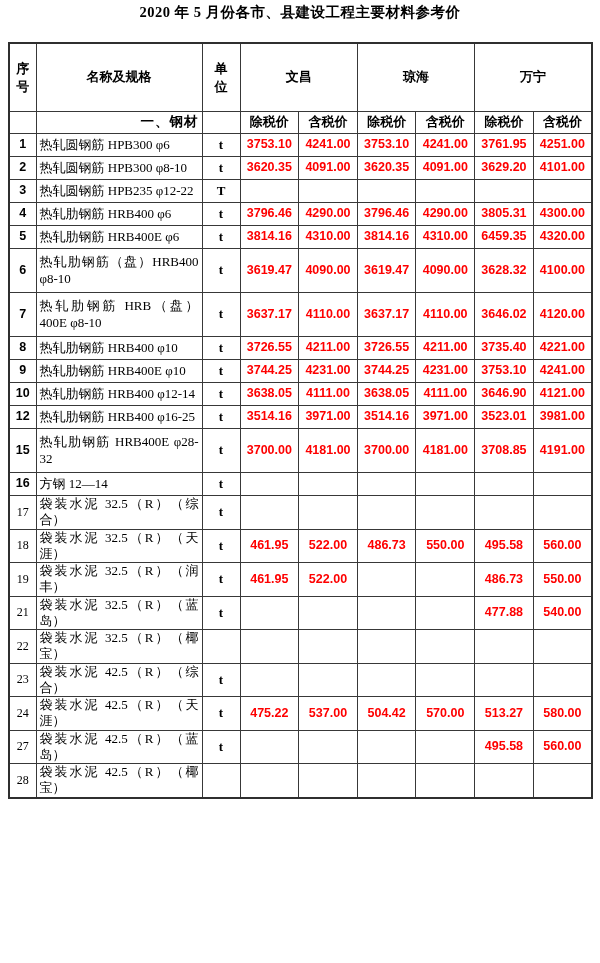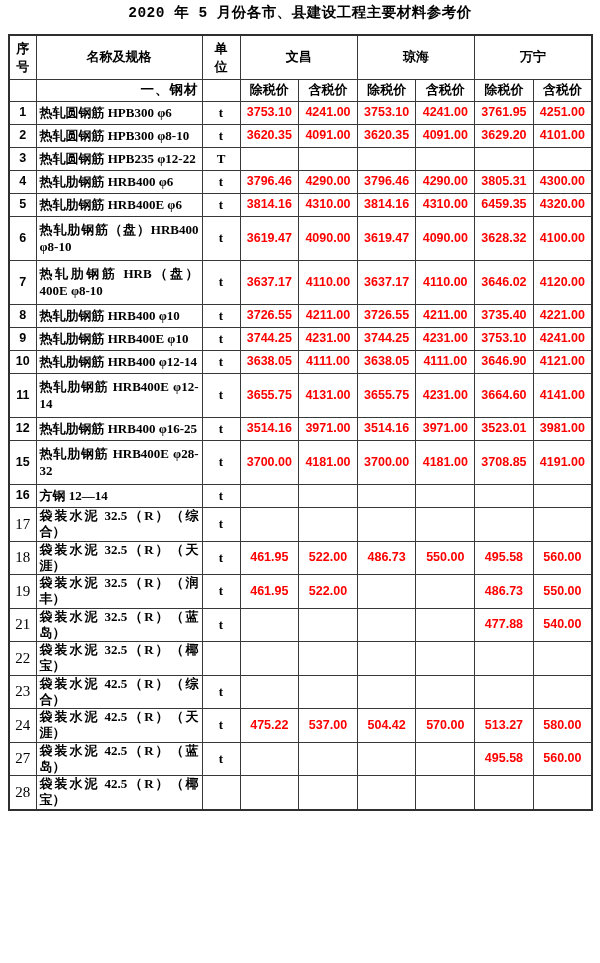--- a/index.html
+++ b/index.html
@@ -4,43 +4,43 @@
 <style>
   html,body{margin:0;padding:0;background:#fff;}
   body{
     width:600px;height:963px;overflow:hidden;
     font-family:"Liberation Serif","DejaVu Serif",serif;
     color:#000;
   }
   .page{width:600px;height:963px;}
   .doc-title{
     text-align:center;font-weight:bold;font-size:14.5px;
-    padding:3px 0 12px 0;letter-spacing:0.5px;font-family:Liberation Mono, monospace;
+    padding:3px 0 20px 0;letter-spacing:0.5px;
   }
   table.price-table{
     border-collapse:collapse;table-layout:fixed;
     margin-left:8px;width:585px;
     border:2px solid #2f2f2f;
   }
   .price-table td,.price-table th{
     border:1.5px solid #383838;
     padding:0 3px;overflow:hidden;
     vertical-align:middle;
     font-size:13px;line-height:1.25;
   }
   tr.hdr1{height:44px;}
   tr.hdr2{height:22px;}
   tr.r{height:23px;}
   tr.r.tall{height:44px;}
   th{font-weight:bold;font-size:14px;text-align:center;}
-  .vstack{width:1.15em;margin:4px auto;word-break:break-all;line-height:1.35;text-align:center;}
+  .vstack{width:1.15em;margin:16px auto;word-break:break-all;line-height:1.35;text-align:center;}
   .city-top{vertical-align:top;padding-top:2px;}
-  td.c-serial{text-align:center;font-size:15px;font-weight:normal;}
+  td.c-serial{text-align:center;font-size:12px;font-weight:normal;}
   td.c-serial.nb{font-family:"Liberation Sans","DejaVu Sans",sans-serif;font-weight:bold;font-size:12.5px;}
-  td.c-name{text-align:justify;font-weight:bold;font-size:13px;}
+  td.c-name{text-align:justify;font-weight:normal;font-size:13px;}
   td.c-name.section{text-align:left;letter-spacing:1px;}
   td.c-unit{text-align:center;font-weight:bold;font-size:13px;}
   td.c-price{
     text-align:center;color:#fe0000;font-weight:bold;
     font-family:"Liberation Sans","DejaVu Sans",sans-serif;
     font-size:12.5px;
   }
   th.sec-label{text-align:right;font-size:13.5px;letter-spacing:1px;}
 </style>
 </head>
@@ -190,31 +190,20 @@
           <td class="c-serial nb">10</td>
           <td class="c-name">热轧肋钢筋 HRB400 φ12-14</td>
           <td class="c-unit">t</td>
           <td class="c-price">3638.05</td>
           <td class="c-price">4111.00</td>
           <td class="c-price">3638.05</td>
           <td class="c-price">4111.00</td>
           <td class="c-price">3646.90</td>
           <td class="c-price">4121.00</td>
         </tr>
-        <tr class="r tall">
-          <td class="c-serial nb">11</td>
-          <td class="c-name">热轧肋钢筋 HRB400E φ12-14</td>
-          <td class="c-unit">t</td>
-          <td class="c-price">3655.75</td>
-          <td class="c-price">4131.00</td>
-          <td class="c-price">3655.75</td>
-          <td class="c-price">4231.00</td>
-          <td class="c-price">3664.60</td>
-          <td class="c-price">4141.00</td>
-        </tr>
         <tr class="r">
           <td class="c-serial nb">12</td>
           <td class="c-name">热轧肋钢筋 HRB400 φ16-25</td>
           <td class="c-unit">t</td>
           <td class="c-price">3514.16</td>
           <td class="c-price">3971.00</td>
           <td class="c-price">3514.16</td>
           <td class="c-price">3971.00</td>
           <td class="c-price">3523.01</td>
           <td class="c-price">3981.00</td>

